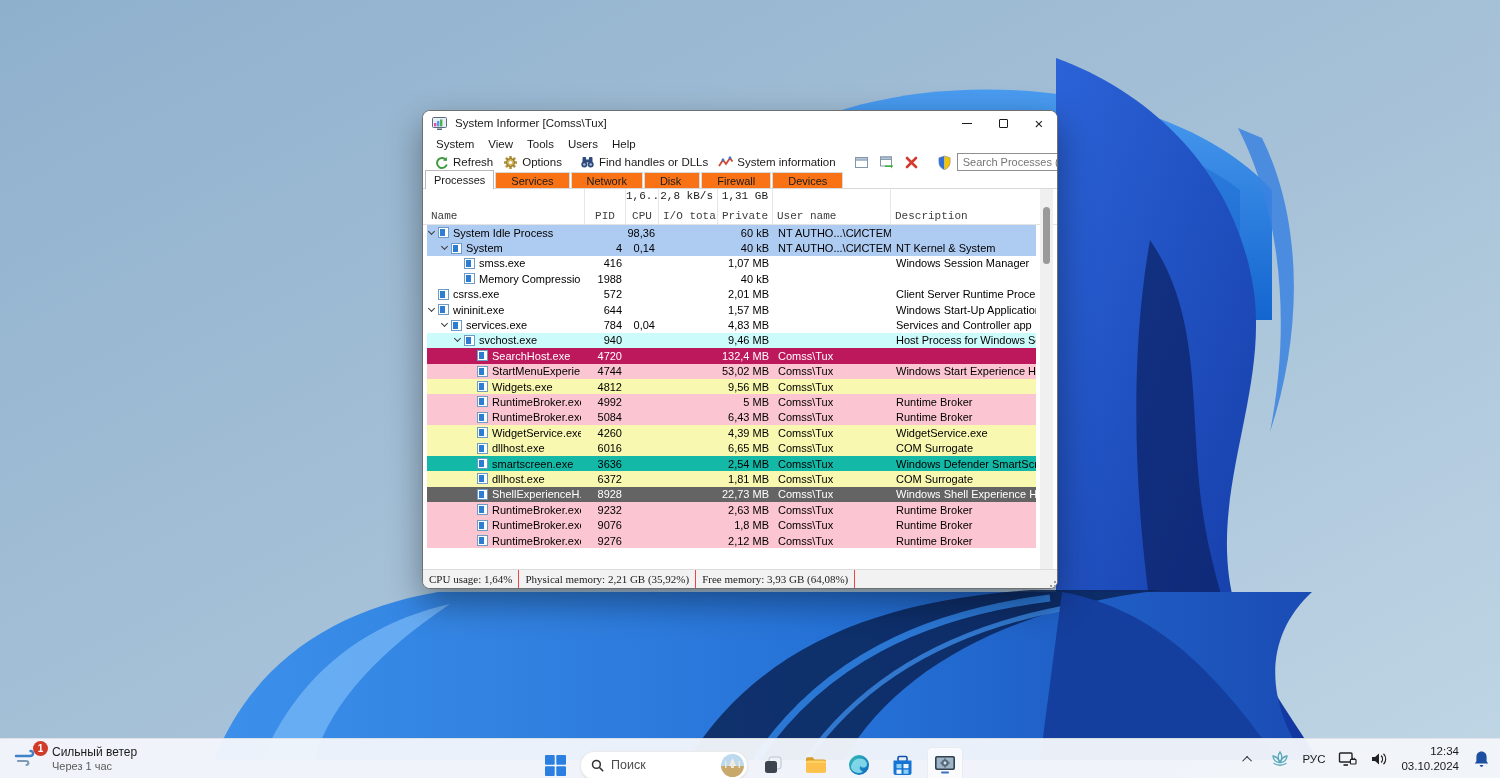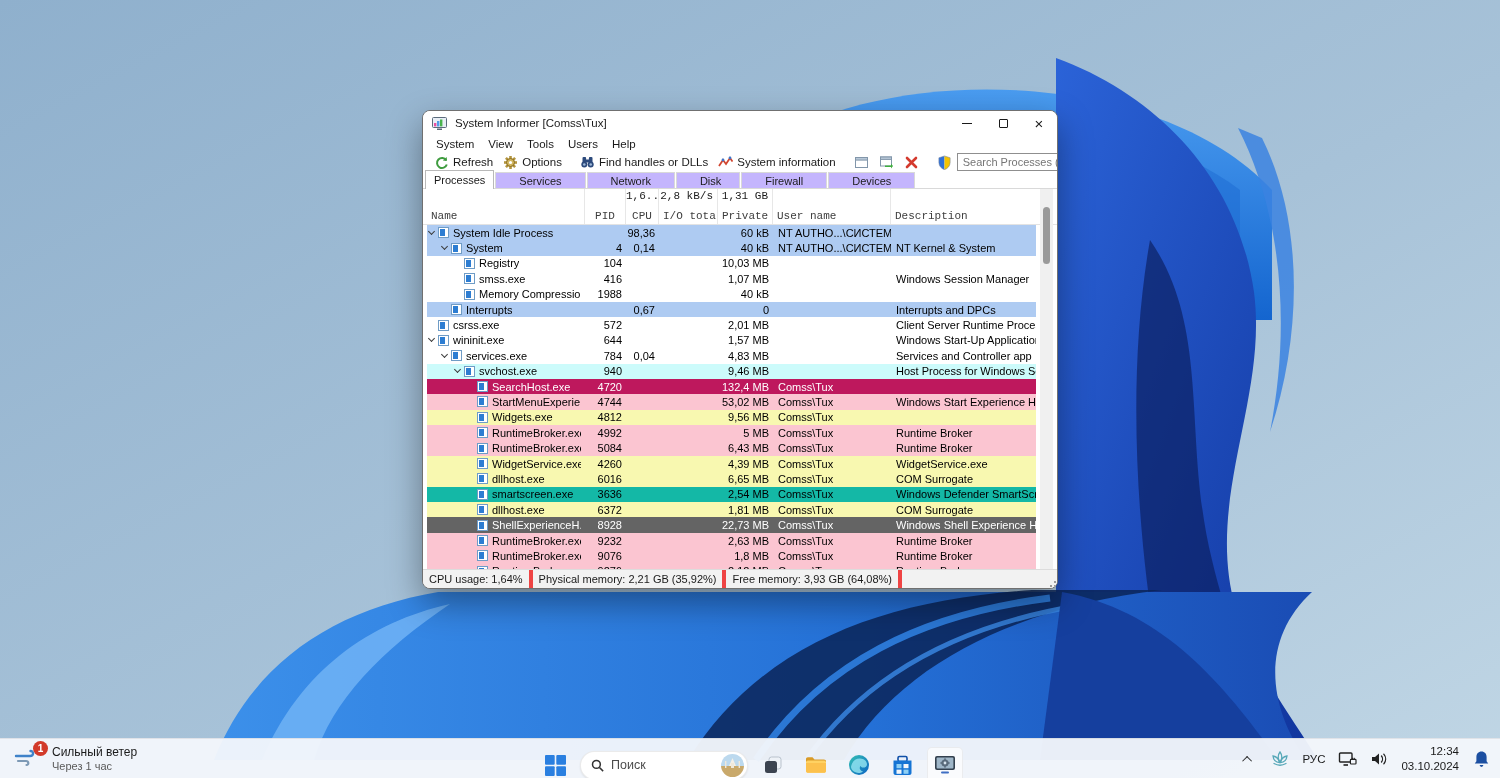--- a/index.html
+++ b/index.html
@@ -30,21 +30,21 @@
   .toolbar { position:absolute; left:0; top:41px; right:0; height:20px; display:flex; align-items:center; padding:0 4px 0 6px; background:#fff; }
   .tool-btn { display:flex; align-items:center; gap:4px; padding:1px 5px; font-size:11.5px; white-space:nowrap; }
   .tool-sep { width:1px; height:14px; background:#d9d9d9; margin:0 4px; }
   .icon-14 { width:15px; height:15px; display:block; }
   .search-box { margin-left:auto; width:177px; height:18px; border:1px solid #8f8f8f; background:#fff;
     display:flex; align-items:center; padding:0 3px 0 5px; }
   .search-box input { border:0; outline:0; flex:1; min-width:0; font-size:11px; font-family:inherit; color:#1a1a1a; background:transparent; }
   .search-box input::placeholder { color:#757575; }
 
   .tabbar { position:absolute; left:2px; top:61px; right:0; height:17px; display:flex; align-items:flex-end; }
-  .tab { font-size:11px; padding:2px 23px 2px; border:1px solid #d9d9d9; border-bottom:none; background:#c4b5fd; margin-right:1px; color:#1a1a1a; }
+  .tab { font-size:11px; padding:2px 15px 2px; border:1px solid #d9d9d9; border-bottom:none; background:#f97316; margin-right:1px; color:#1a1a1a; }
   .tab.active { background:#fff; border-color:#b9b9b9; padding:3px 8px 3px; position:relative; z-index:2; }
   .tab.wide { padding-right:18px; }
   .tabline { position:absolute; left:0; right:0; top:77px; height:1px; background:#d9d9d9; }
 
   .colheader { position:absolute; left:4px; top:78px; width:609px; height:35px; display:grid;
     grid-template-columns:158px 41px 33px 59px 55px 118px 145px; background:#fff; }
   .hc { border-right:1px solid #e7e7e7; display:flex; flex-direction:column; justify-content:space-between; overflow:hidden;font-family:Liberation Mono, monospace; }
   .hc .tot { font-size:11px; color:#1a1a1a; text-align:right; padding:1px 4px 0 0; height:16px; white-space:nowrap; }
   .hc .lab { font-size:11px; color:#3d3d3d; padding:0 4px 2px 4px; white-space:nowrap; }
   .hc .lab.r { text-align:center; }
@@ -61,21 +61,21 @@
     transform:rotate(45deg); margin:-3px 4px 0 2px; flex:0 0 auto; }
   .picon { width:11px; height:11px; border:1px solid #6f9cc6; background:#fff; margin-right:4px; flex:0 0 auto; position:relative; }
   .picon::after { content:""; position:absolute; left:1px; top:1px; width:5px; height:7px; background:#2d7dd2; }
   .pname { overflow:hidden; }
 
   .vscroll { position:absolute; right:4px; top:78px; width:13px; height:382px; background:#f0f0f0; }
   .vthumb { position:absolute; left:3px; width:7px; top:18px; height:57px; background:#9a9a9a; border-radius:4px; }
 
   .statusbar { position:absolute; left:0; right:0; bottom:0; height:19px; background:#f2f2f2; border-top:1px solid #dcdcdc;
     display:flex; align-items:center; font-size:11px; color:#1a1a1a; }
-  .status-seg { padding:0 6px; border-right:4px solid #ef4444; height:100%; display:flex; align-items:center; white-space:nowrap; }
+  .status-seg { padding:0 6px; border-right:1px solid #ef4444; height:100%; display:flex; align-items:center; white-space:nowrap;font-family:Liberation Serif, serif; }
   .grip { margin-left:auto; width:10px; height:10px; align-self:flex-end;
     background:
       radial-gradient(circle at 8px 8px, #9a9a9a 1px, transparent 1.3px),
       radial-gradient(circle at 8px 4px, #9a9a9a 1px, transparent 1.3px),
       radial-gradient(circle at 4px 8px, #9a9a9a 1px, transparent 1.3px); }
 
   
   .taskbar { position:absolute; left:0; right:0; bottom:0; height:40px; background:rgba(243,246,251,.96);
     border-top:1px solid rgba(0,0,0,.07); display:flex; align-items:center; }
   .tb-weather { position:absolute; left:4px; top:0; height:40px; display:flex; align-items:center; gap:8px; padding:0 10px; }
@@ -322,70 +322,42 @@
     <div class="c r"></div>
     <div class="c r">40 kB</div>
     <div class="c l">NT AUTHO...\СИСТЕМА</div>
     <div class="c l">NT Kernel &amp; System</div>
   </div>
         <div class="prow">
     <div class="c namecell">
       <span class="indent" style="flex: 0 0 auto; width: 26px;"></span>
       <span class="chev" style="visibility: hidden;"></span>
       <span class="picon"></span>
-      <span class="pname">Registry</span>
-    </div>
-    <div class="c r">104</div>
-    <div class="c r"></div>
-    <div class="c r"></div>
-    <div class="c r">10,03 MB</div>
-    <div class="c l"></div>
-    <div class="c l"></div>
+      <span class="pname">smss.exe</span>
+    </div>
+    <div class="c r">416</div>
+    <div class="c r"></div>
+    <div class="c r"></div>
+    <div class="c r">1,07 MB</div>
+    <div class="c l"></div>
+    <div class="c l">Windows Session Manager</div>
   </div>
         <div class="prow">
     <div class="c namecell">
       <span class="indent" style="flex: 0 0 auto; width: 26px;"></span>
       <span class="chev" style="visibility: hidden;"></span>
       <span class="picon"></span>
-      <span class="pname">smss.exe</span>
-    </div>
-    <div class="c r">416</div>
-    <div class="c r"></div>
-    <div class="c r"></div>
-    <div class="c r">1,07 MB</div>
-    <div class="c l"></div>
-    <div class="c l">Windows Session Manager</div>
-  </div>
-        <div class="prow">
-    <div class="c namecell">
-      <span class="indent" style="flex: 0 0 auto; width: 26px;"></span>
-      <span class="chev" style="visibility: hidden;"></span>
-      <span class="picon"></span>
       <span class="pname">Memory Compression</span>
     </div>
     <div class="c r">1988</div>
     <div class="c r"></div>
     <div class="c r"></div>
     <div class="c r">40 kB</div>
     <div class="c l"></div>
     <div class="c l"></div>
-  </div>
-        <div class="prow" style="background: rgb(174, 203, 242);">
-    <div class="c namecell">
-      <span class="indent" style="flex: 0 0 auto; width: 13px;"></span>
-      <span class="chev" style="visibility: hidden;"></span>
-      <span class="picon"></span>
-      <span class="pname">Interrupts</span>
-    </div>
-    <div class="c r"></div>
-    <div class="c r">0,67</div>
-    <div class="c r"></div>
-    <div class="c r">0</div>
-    <div class="c l"></div>
-    <div class="c l">Interrupts and DPCs</div>
   </div>
         <div class="prow">
     <div class="c namecell">
       <span class="indent" style="flex: 0 0 auto; width: 0px;"></span>
       <span class="chev" style="visibility: hidden;"></span>
       <span class="picon"></span>
       <span class="pname">csrss.exe</span>
     </div>
     <div class="c r">572</div>
     <div class="c r"></div>

